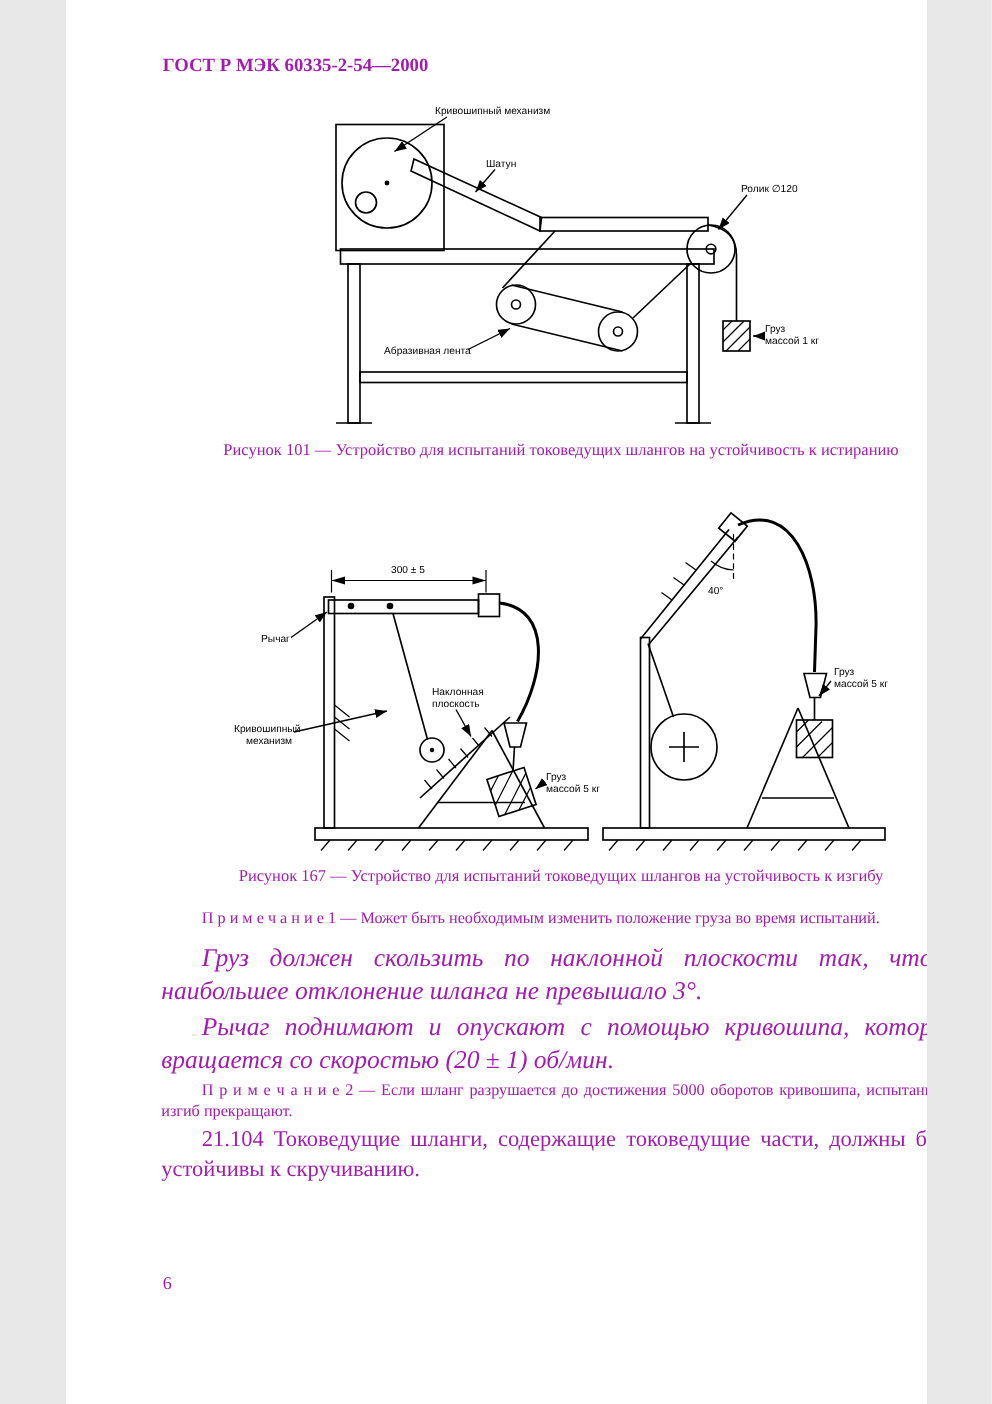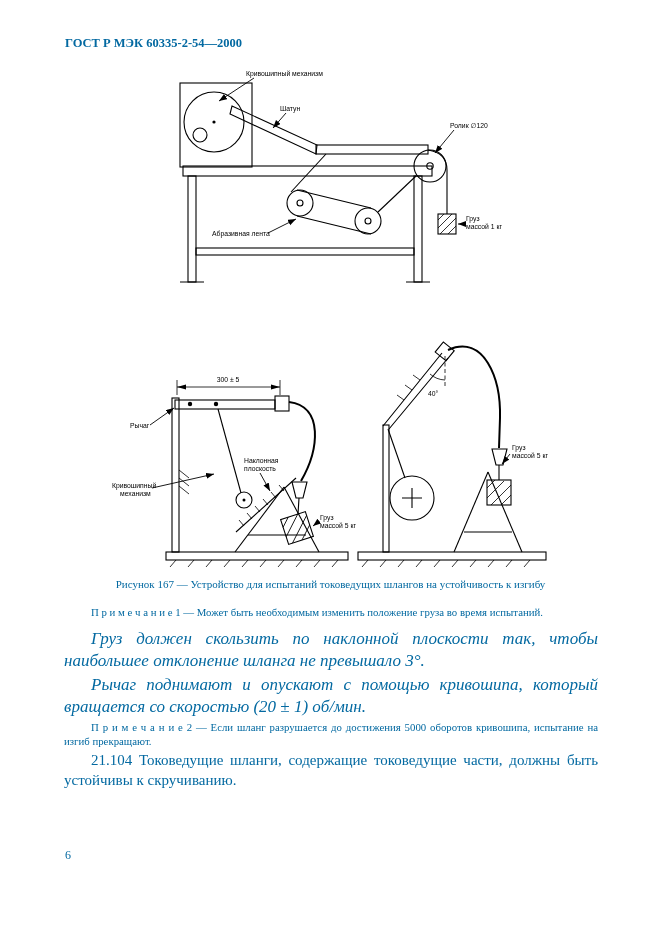--- a/index.html
+++ b/index.html
@@ -1,17 +1,17 @@
 <!DOCTYPE html>
 <html><head>
 <meta charset="utf-8">
 <style>
   html,body{margin:0;padding:0;background:#e8e8e8;}
-  .page{position:relative;width:661px;height:936px;background:#ffffff;margin:0 auto;
-        font-family:"Liberation Serif",serif;color:#0369a1;overflow:hidden;}
+  .page{position:relative;width:545px;height:936px;background:#ffffff;margin:0 auto;
+        font-family:"Liberation Serif",serif;color:#a21caf;overflow:hidden;padding-left:29px;}
   .header{position:absolute;left:65px;top:36px;font-size:12.5px;font-weight:bold;}
   .caption{position:absolute;left:64px;width:533px;text-align:center;font-size:11px;}
   .fig{position:absolute;}
   .bodytext{position:absolute;left:64px;top:606px;width:534px;}
   .bodytext p{margin:0 0 3px;text-indent:27px;text-align:justify;line-height:1.28;}
   p.note{font-size:10.8px;font-family:Liberation Serif, serif;}
   p.note-gap{margin-bottom:8px;}
   p.fine{font-size:17px;font-style:italic;}
   p.norm{font-size:15px;}
   .pagenum{position:absolute;left:65px;top:848px;font-size:12px;}
@@ -74,20 +74,21 @@
     <g>
       <text x="96" y="12">Кривошипный механизм</text>
       <text x="130" y="47">Шатун</text>
       <text x="300" y="64">Ролик ∅120</text>
       <text x="316" y="157">Груз</text>
       <text x="316" y="165">массой 1 кг</text>
       <text x="62" y="172">Абразивная лента</text>
     </g>
   </svg>
 
+  <div class="caption" style="top:294px">Рисунок 101 — Устройство для испытаний токоведущих шлангов на устойчивость к истиранию</div>
 
   <svg class="fig" style="left:92px;top:330px" width="470" height="242" viewBox="0 0 470 242">
     <g stroke="#000" fill="none" stroke-width="1.1">
 
       <rect x="80" y="68" width="7" height="154"></rect>
       <rect x="74" y="222" width="182" height="8"></rect>
 
       <rect x="83" y="70" width="100" height="9"></rect>
       <rect x="183" y="66" width="14" height="15"></rect>
       <circle cx="98" cy="74" r="2.2" fill="#000" stroke="none"></circle>

